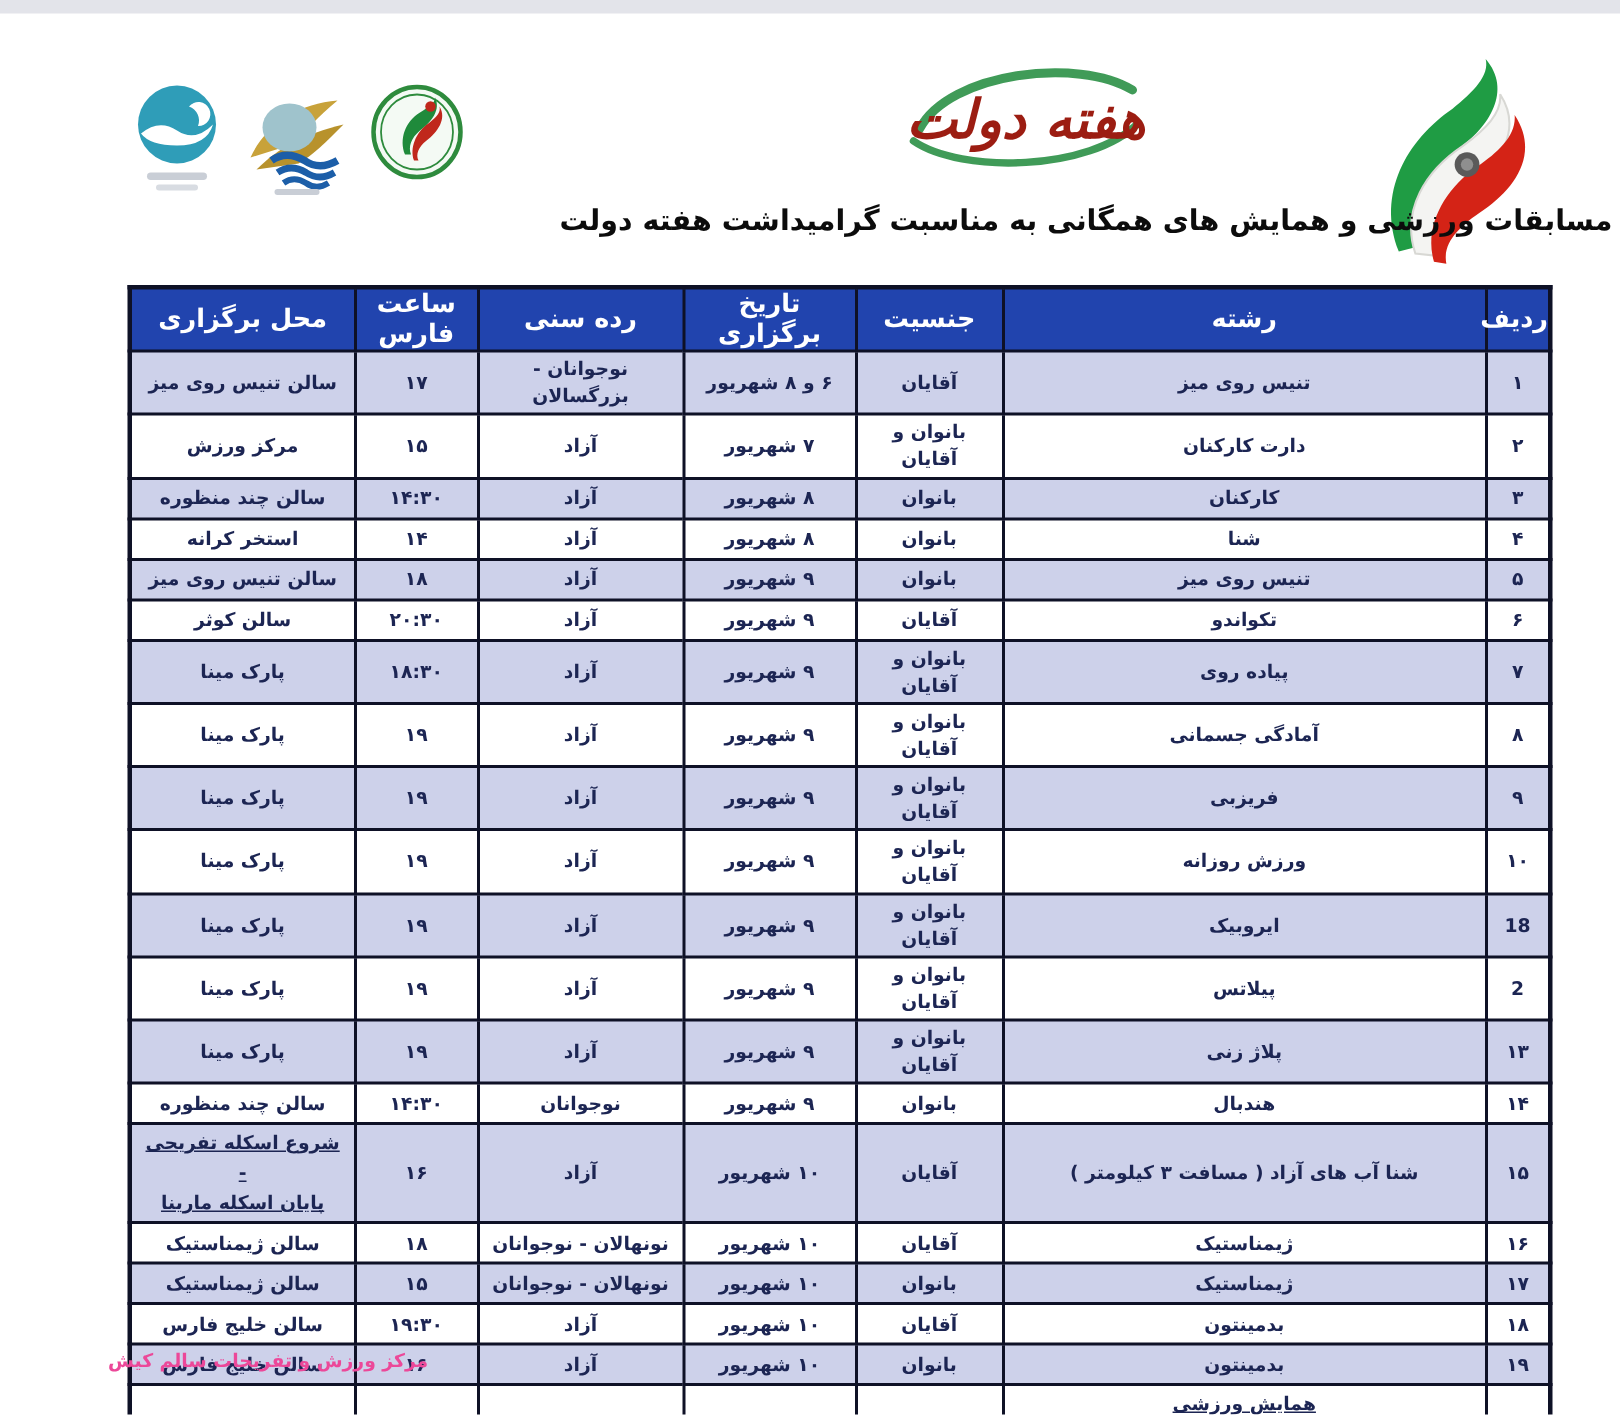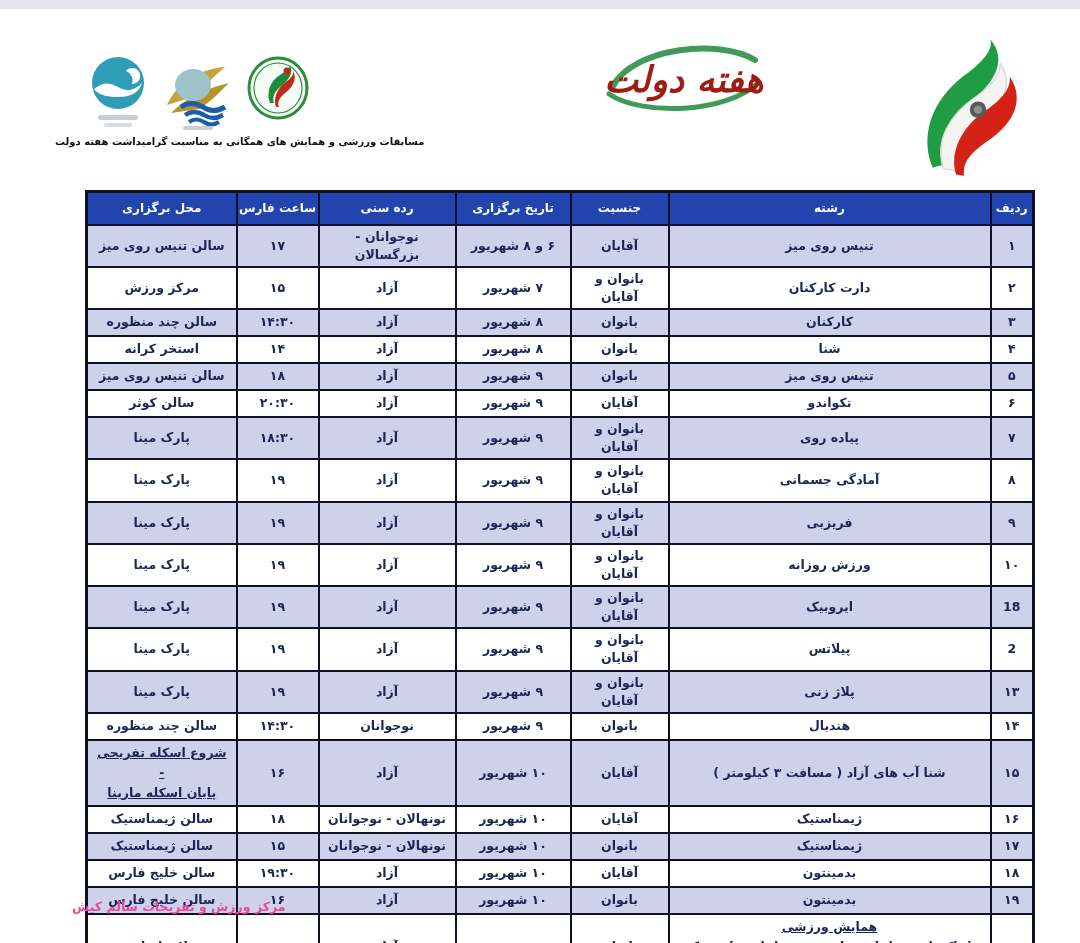--- a/index.html
+++ b/index.html
@@ -11,30 +11,30 @@
   }
   .top-strip { position:absolute; left:0; top:0; width:1080px; height:9px; background:#e3e4ea; }
 
   
   .logos-left { position:absolute; left:85px; top:55px; display:flex; flex-direction:row; gap:14px; align-items:flex-start; }
   .logo-box { width:66px; height:80px; display:flex; flex-direction:column; align-items:center; }
   .flame-logo { position:absolute; left:898px; top:38px; width:138px; height:142px; }
   .calli-logo { position:absolute; left:588px; top:30px; width:170px; height:108px;margin-left:11px; }
   .page-title {
     position:absolute; left:55px; top:136px; width:1020px;
-    text-align:left; font-weight:bold; font-size:10px; color:#0c0c0c;
+    text-align:right; font-weight:bold; font-size:19px; color:#0c0c0c;
     letter-spacing:0;
   }
 
   
   .tbl-wrap { position:absolute; left:88px; top:190px; width:947px; }
   table { width:947px; border-collapse:collapse; direction:rtl; table-layout:fixed;
           border:3px solid #0e1126; }
   th {
-    background:#2144ae; color:#ffffff; font-weight:bold; font-size:12px;
+    background:#2144ae; color:#ffffff; font-weight:bold; font-size:17px;
     height:33px; border:2px solid #0e1126; text-align:center; vertical-align:middle;
   }
   td {
     background:#ffffff; color:#1c2553; font-weight:bold; font-size:12.5px;
     height:27px; border:2px solid #0e1126; text-align:center; vertical-align:middle;
     padding:2px 5px; line-height:1.45;
   }
   tr.alt td { background:#cdd1ea; }
   td div { line-height:1.6;text-decoration:underline; }
 

